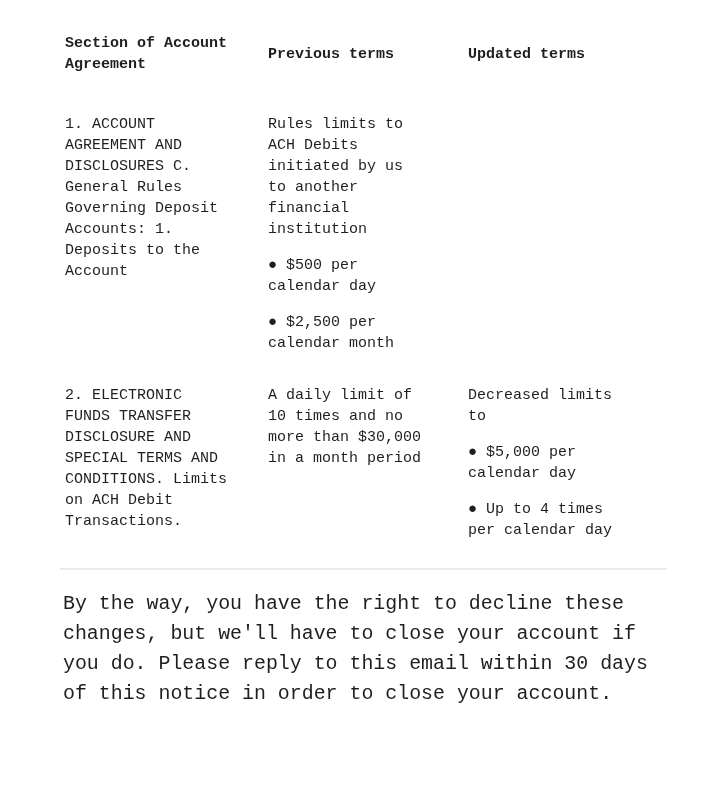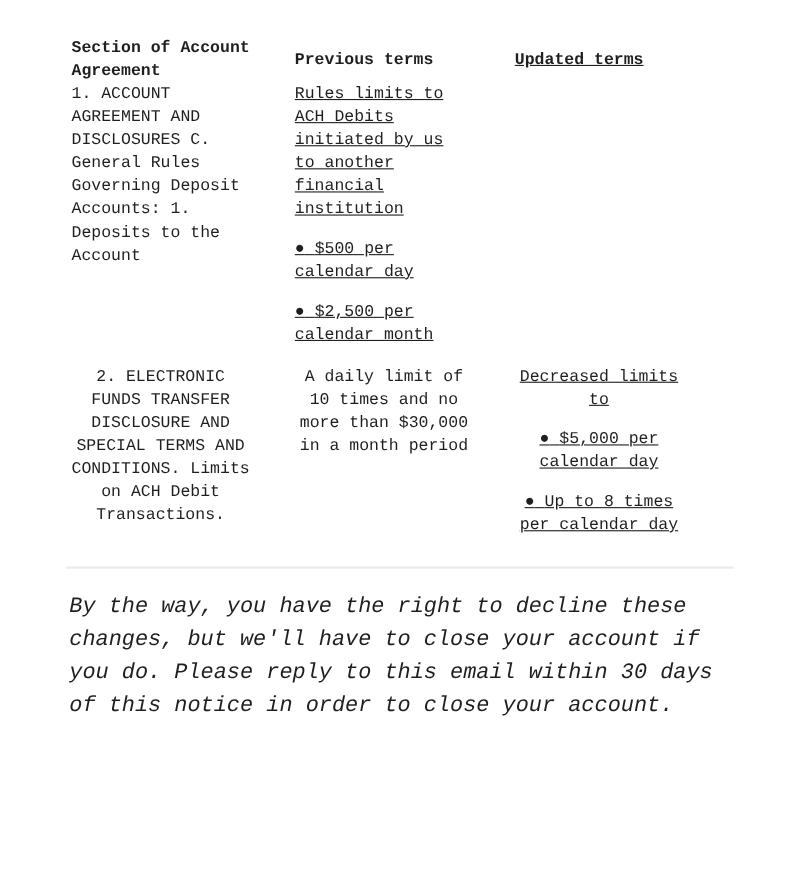--- a/index.html
+++ b/index.html
@@ -25,40 +25,39 @@
   .trow {
     display: flex;
     align-items: flex-start;
   }
   .thead {
     align-items: center;
     font-weight: bold;
   }
   .col1 { width: 203px; flex: 0 0 203px; }
   .col2 { width: 200px; flex: 0 0 200px; }
-  .col3 { flex: 1 1 auto; text-decoration: underline; }
+  .col3 { flex: 1 1 auto; }
   .w18 { width: 18ch; }
   .w17 { width: 17ch; }
   .trow p { margin: 0; }
-  .row-1 { }
-  .row-2 { margin-top: 17px; text-align: center; }
+  .row-1 { margin-top: 39px; }
+  .row-2 { margin-top: 31px; }
   .bullet { margin-top: 15px !important; }
   .bullet .glyph { letter-spacing: 0; }
   
   .divider {
     border: none;
     border-top: 2px solid #ebebeb;
     margin: 27px 0 0 -5px;
     width: 607px;
   }
   
   .footnote {
     margin: 19px 0 0 -2px;
     width: 49ch;
-    font-style: italic;
     font-size: 19.9px;
     line-height: 30px;
     color: #1f1f1f;
   }
 </style>
 </head>
 <body>
 
 <div class="page">
 
@@ -90,21 +89,21 @@
     <div class="trow row-2">
       <div class="col1">
         <p class="w18">2. ELECTRONIC FUNDS TRANSFER DISCLOSURE AND SPECIAL TERMS AND CONDITIONS. Limits on ACH Debit Transactions.</p>
       </div>
       <div class="col2">
         <p class="w18">A daily limit of 10 times and no more than $30,000 in a month period</p>
       </div>
       <div class="col3">
         <p class="w17">Decreased limits to</p>
         <p class="w17 bullet"><span class="glyph">●</span> <span>$5,000 per calendar day</span></p>
-        <p class="w17 bullet"><span class="glyph">●</span> <span>Up to 8 times per calendar day</span></p>
+        <p class="w17 bullet"><span class="glyph">●</span> <span>Up to 4 times per calendar day</span></p>
       </div>
     </div>
 
   </div>
 
   <hr class="divider">
 
   <p class="footnote">By the way, you have the right to decline these changes, but we'll have to close your account if you do. Please reply to this email within 30 days of this notice in order to close your account.</p>
 
 </div>

